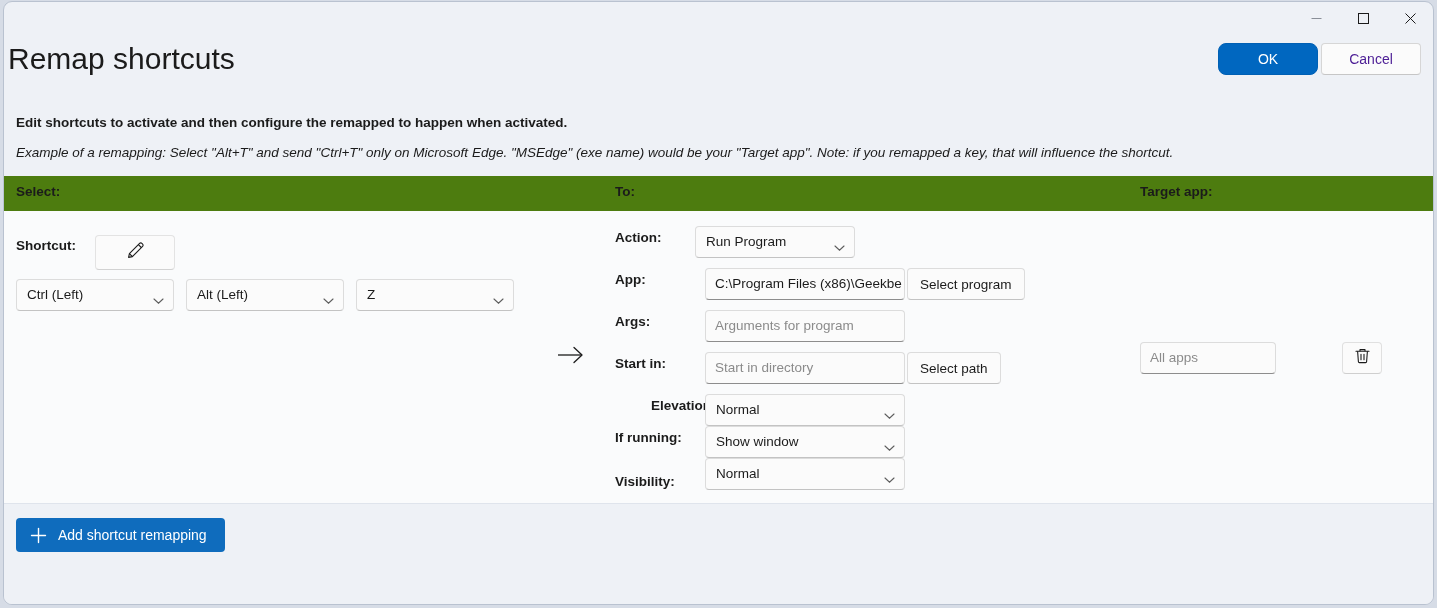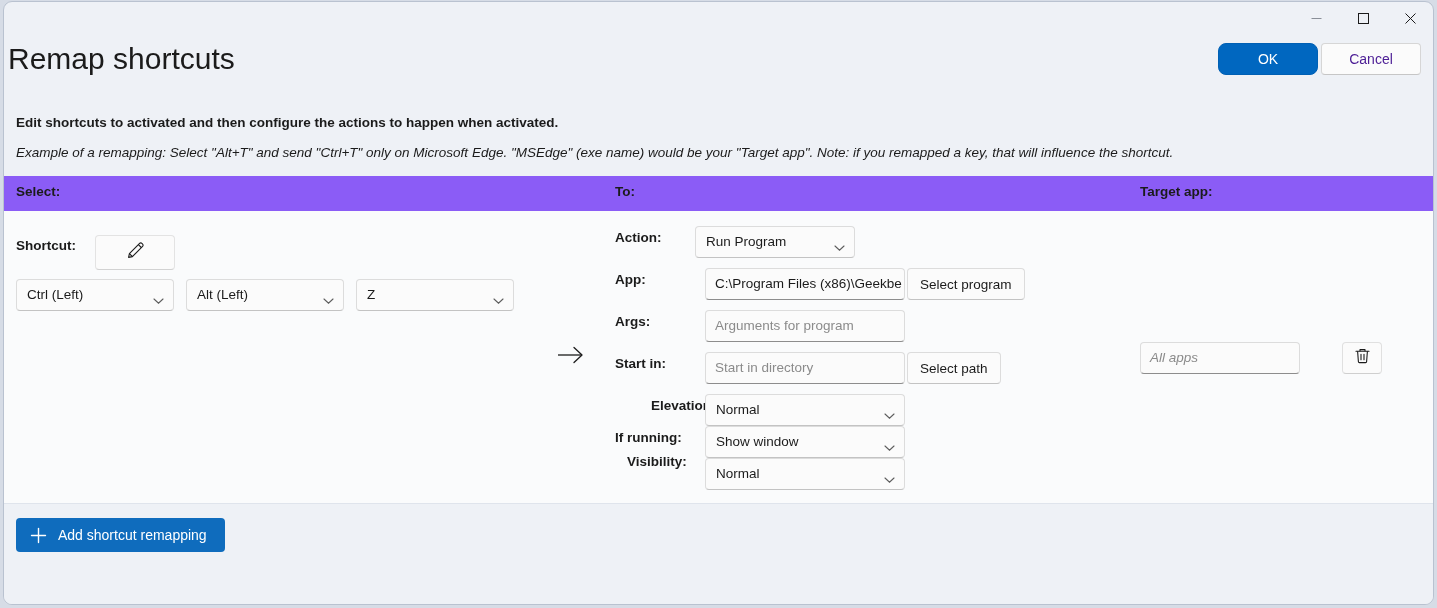--- a/index.html
+++ b/index.html
@@ -107,21 +107,21 @@
     white-space: nowrap;
   }
 
   
   #col-header-band {
     position: absolute;
     left: 0;
     top: 174px;
     width: 100%;
     height: 35px;
-    background: #8b5cf6;
+    background: #4d7c0f;
     border-bottom: 3px solid #ef4444;
   }
   .col-header {
     position: absolute;
     top: 8px;
     font-size: 13.5px;
     font-weight: bold;
     color: #1b1b1b;
   }
   #hdr-select { left: 12px; }
@@ -242,34 +242,34 @@
     top: 342px;
   }
 
   
   #action-label     { left: 611px; top: 228px; }
   #app-label        { left: 611px; top: 270px; }
   #args-label       { left: 611px; top: 312px; }
   #startin-label    { left: 611px; top: 354px; }
   #elevation-label  { left: 611px; top: 396px; padding-left: 36px; }
   #ifrunning-label  { left: 611px; top: 428px; }
-  #visibility-label { left: 611px; top: 452px; margin-left: 12px; }
+  #visibility-label { left: 611px; top: 472px; }
 
   #action-combo   { left: 691px; top: 224px; width: 160px; }
   #app-textbox    { left: 701px; top: 266px; width: 200px; }
   #select-program-button { left: 903px; top: 266px; }
   #args-textbox   { left: 701px; top: 308px; width: 200px; }
   #startin-textbox{ left: 701px; top: 350px; width: 200px; }
   #select-path-button { left: 903px; top: 350px; }
   #elevation-combo { left: 701px; top: 392px; width: 200px; }
   #ifrunning-combo { left: 701px; top: 424px; width: 200px; }
   #visibility-combo{ left: 701px; top: 456px; width: 200px; }
 
   
-  #targetapp-textbox { left: 1136px; top: 340px; width: 160px; font-style: italic; }
+  #targetapp-textbox { left: 1136px; top: 340px; width: 136px; }
   #delete-button {
     position: absolute;
     left: 1338px;
     top: 340px;
     width: 40px;
     height: 32px;
     background: #fbfbfb;
     border: 1px solid #e0e0e0;
     border-bottom-color: #cfcfcf;
     border-radius: 4px;
@@ -333,21 +333,21 @@
           <line x1="0.5" y1="0.5" x2="10.5" y2="10.5" stroke="#1b1b1b" stroke-width="1"></line>
           <line x1="10.5" y1="0.5" x2="0.5" y2="10.5" stroke="#1b1b1b" stroke-width="1"></line>
         </svg>
     </div>
   </div>
 
   <div id="page-title">Remap shortcuts</div>
   <button id="ok-button">OK</button>
   <button id="cancel-button">Cancel</button>
 
-  <div id="intro-line">Edit shortcuts to activated and then configure the actions to happen when activated.</div>
+  <div id="intro-line">Edit shortcuts to activate and then configure the remapped to happen when activated.</div>
   <div id="example-line">Example of a remapping: Select "Alt+T" and send "Ctrl+T" only on Microsoft Edge. "MSEdge" (exe name) would be your "Target app". Note: if you remapped a key, that will influence the shortcut.</div>
 
   <div id="col-header-band">
     <div class="col-header" id="hdr-select">Select:</div>
     <div class="col-header" id="hdr-to">To:</div>
     <div class="col-header" id="hdr-target">Target app:</div>
   </div>
 
   <div id="body-area"></div>
 

